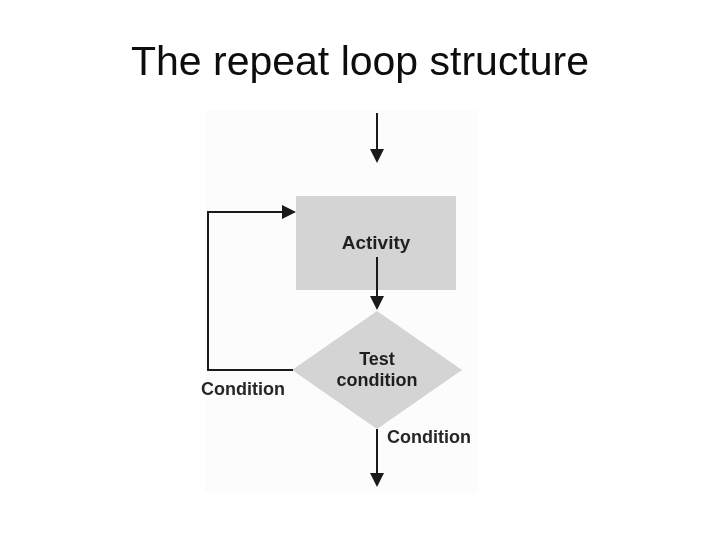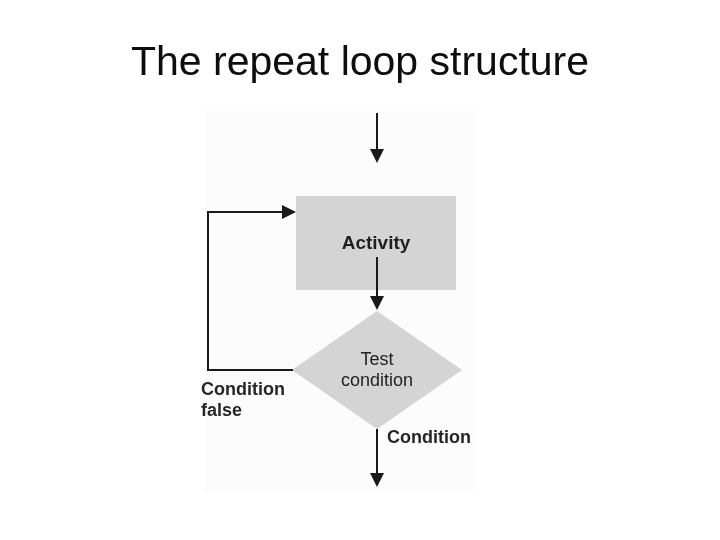--- a/index.html
+++ b/index.html
@@ -96,21 +96,21 @@
     width: 170px; height: 118px;
     background: #d4d4d4;
     clip-path: polygon(50% 0, 100% 50%, 50% 100%, 0 50%);
     display: flex;
     align-items: center;
     justify-content: center;
   }
   .diamond-label {
     text-align: center;
     font-size: 18px;
-    font-weight: 400;
+    font-weight: 700;
     line-height: 21px;
     color: #1f1f1f;
   }
   .branch-label {
     position: absolute;
     font-size: 18px;
     font-weight: 600;
     line-height: 21px;
     color: #262626;
   }
@@ -146,21 +146,20 @@
       </span>
     </div>
 
     <div class="line loop-bottom"></div>
     <div class="line loop-vert"></div>
     <div class="line loop-top"></div>
     <div class="head-right"></div>
 
     <div class="branch-label false-label">
       <span class="lbl-line">Condition</span>
-      <span class="lbl-line">false</span>
     </div>
 
     <div class="line exit-line"></div>
     <div class="head-down exit-head"></div>
 
     <div class="branch-label true-label">
       <span class="lbl-line">Condition</span>
     </div>
 
   </div>

